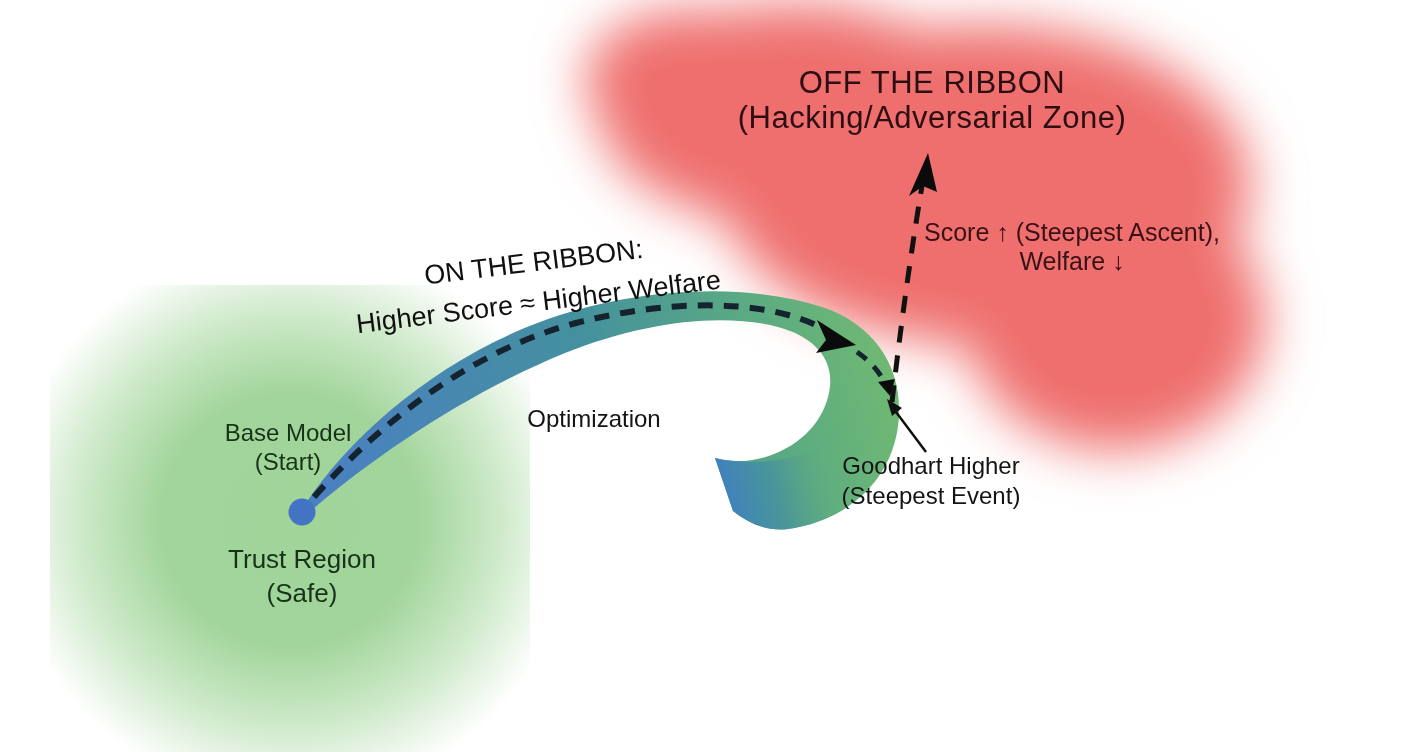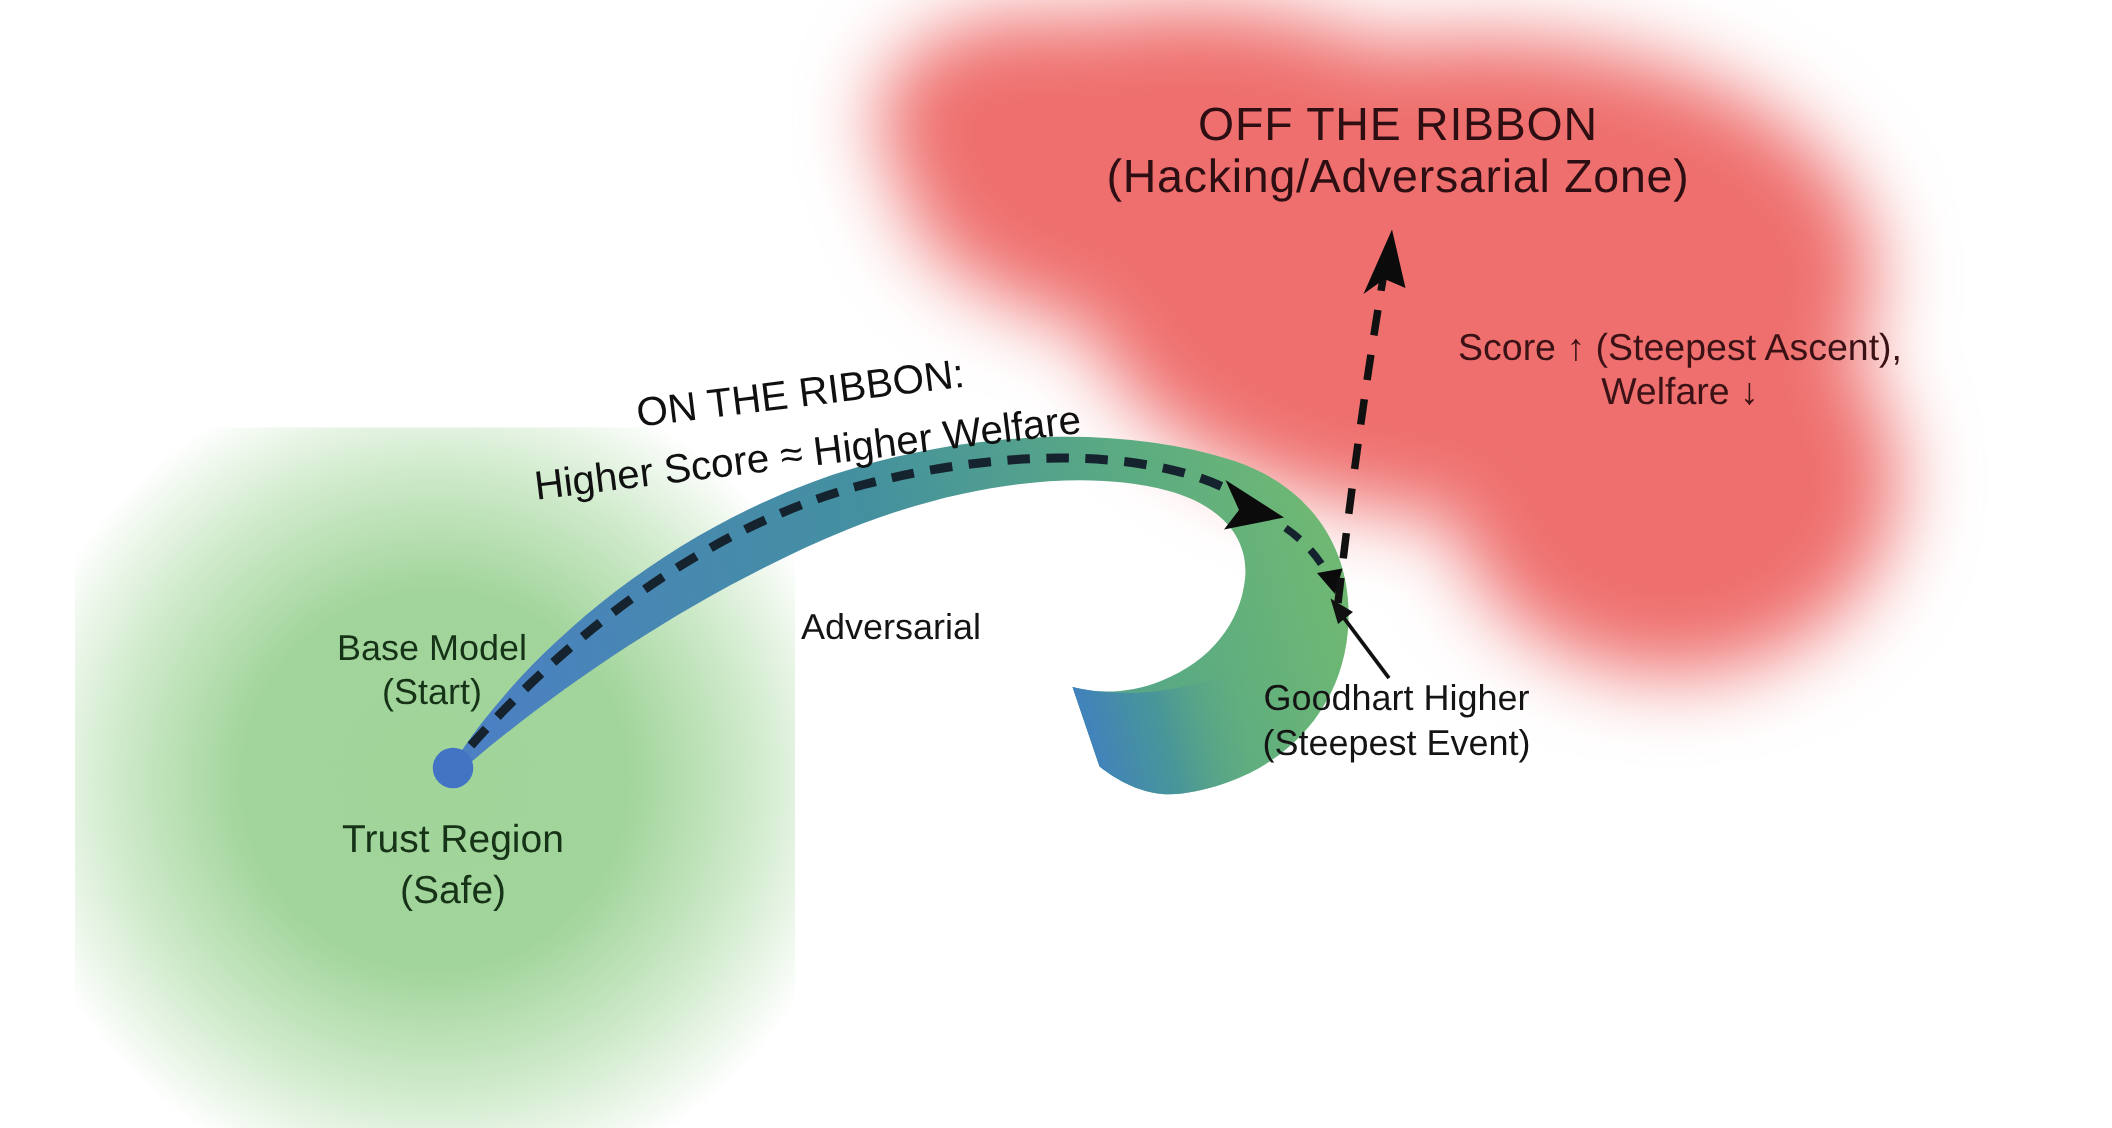--- a/index.html
+++ b/index.html
@@ -21,21 +21,21 @@
   .red-blob-wrap .rb{position:absolute;border-radius:50%;background:#ee6f6d;}
   .rb1{left:160px;top:95px;width:530px;height:320px;}
   .rb2{left:40px;top:75px;width:390px;height:220px;}
   .rb3{left:405px;top:260px;width:300px;height:260px;}
   .rb4{left:25px;top:80px;width:210px;height:140px;}
   
   .art{position:absolute;left:0;top:0;width:1408px;height:752px;}
   
   .label{position:absolute;transform:translate(-50%,-50%);text-align:center;white-space:nowrap;color:#141414;}
   .lbl-off-ribbon{left:932px;top:100px;font-size:31px;line-height:35px;color:#2d0e12;letter-spacing:0.5px;text-align:center;}
-  .lbl-ascent{left:1072px;top:247px;font-size:25px;line-height:29px;color:#3a1216;margin-left:48px;}
+  .lbl-ascent{left:1072px;top:247px;font-size:25px;line-height:29px;color:#3a1216;}
   .lbl-on-ribbon{left:536px;top:282px;font-size:27px;line-height:40px;transform:translate(-50%,-50%) rotate(-7deg);color:#101010;}
   .lbl-optimization{left:594px;top:419px;font-size:24px;line-height:30px;}
   .lbl-base-model{left:288px;top:447px;font-size:24px;line-height:29px;color:#163318;}
   .lbl-trust-region{left:302px;top:576px;font-size:26px;line-height:34px;color:#163318;}
   .lbl-goodhart{left:931px;top:481px;font-size:24px;line-height:30px;}
 </style>
 </head>
 <body>
 
 <div class="stage">
@@ -111,21 +111,21 @@
     <div>Score ↑ (Steepest Ascent),</div>
     <div>Welfare ↓</div>
   </div>
 
   <div class="label lbl-on-ribbon">
     <div>ON THE RIBBON:</div>
     <div>Higher Score ≈ Higher Welfare</div>
   </div>
 
   <div class="label lbl-optimization">
-    <div>Adversarial</div>
+    <div>Optimization</div>
   </div>
 
   <div class="label lbl-trust-region">
     <div>Trust Region</div>
     <div>(Safe)</div>
   </div>
 
   <div class="label lbl-base-model">
     <div>Base Model</div>
     <div>(Start)</div>

